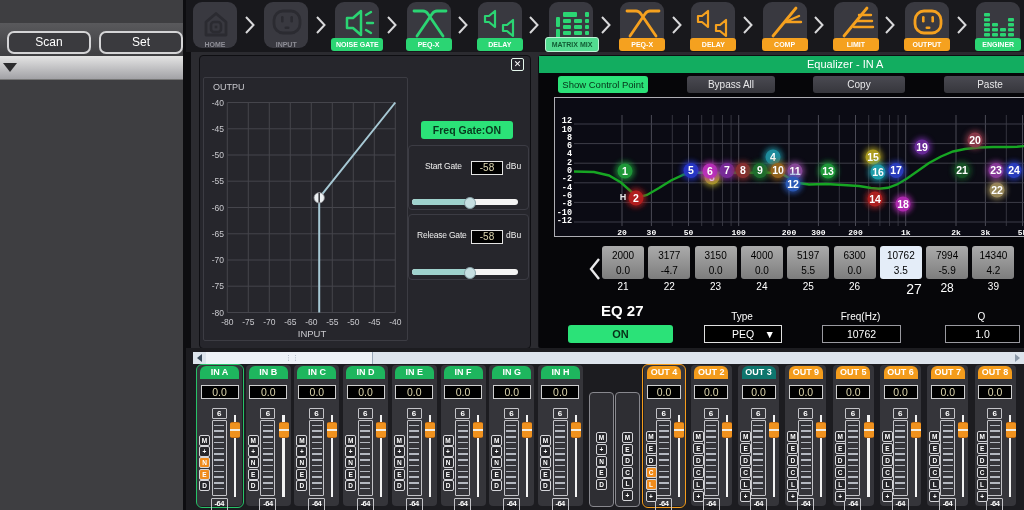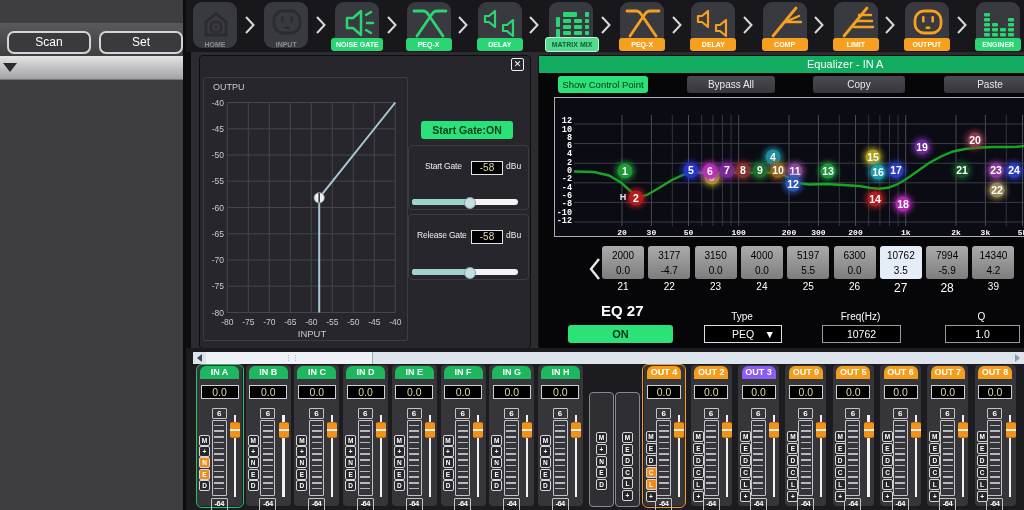--- a/index.html
+++ b/index.html
@@ -210,21 +210,21 @@
 <div class="abs" style="left:17.3px;top:260.5px;width:20px;color:#c9c9ce;font-size:8.5px;text-align:center;">-80</div>
 <div class="abs" style="left:38.3px;top:260.5px;width:20px;color:#c9c9ce;font-size:8.5px;text-align:center;">-75</div>
 <div class="abs" style="left:59.3px;top:260.5px;width:20px;color:#c9c9ce;font-size:8.5px;text-align:center;">-70</div>
 <div class="abs" style="left:80.3px;top:260.5px;width:20px;color:#c9c9ce;font-size:8.5px;text-align:center;">-65</div>
 <div class="abs" style="left:101.3px;top:260.5px;width:20px;color:#c9c9ce;font-size:8.5px;text-align:center;">-60</div>
 <div class="abs" style="left:122.3px;top:260.5px;width:20px;color:#c9c9ce;font-size:8.5px;text-align:center;">-55</div>
 <div class="abs" style="left:143.3px;top:260.5px;width:20px;color:#c9c9ce;font-size:8.5px;text-align:center;">-50</div>
 <div class="abs" style="left:164.3px;top:260.5px;width:20px;color:#c9c9ce;font-size:8.5px;text-align:center;">-45</div>
 <div class="abs" style="left:185.3px;top:260.5px;width:20px;color:#c9c9ce;font-size:8.5px;text-align:center;">-40</div>
 <div class="abs" style="left:87px;top:271.5px;width:50px;color:#c9c9ce;font-size:9.5px;text-align:center;">INPUT</div>
-<div class="abs" style="left:221px;top:65px;width:92px;height:18px;background:#2be278;border-radius:3px;color:#063;font-size:10.5px;font-weight:bold;color:#073a1e;text-align:center;line-height:18px;">Start Gate:ON</div>
+<div class="abs" style="left:221px;top:65px;width:92px;height:18px;background:#2be278;border-radius:3px;color:#063;font-size:10.5px;font-weight:bold;color:#073a1e;text-align:center;line-height:18px;">Freq Gate:ON</div>
 <div class="abs" style="left:208px;top:89px;width:119px;height:63px;border:1px solid #3c3c44;border-radius:4px;"></div>
 <div class="abs" style="left:225px;top:105px;width:46px;color:#efefef;font-size:8.5px;letter-spacing:-0.2px;text-align:left;">Start Gate</div>
 <div class="vbox" style="left:271px;top:105px;width:30px;height:12px;font-size:10px;line-height:12px;border:1.5px solid #e4e4e4;color:#ddd6ae;">-58</div>
 <div class="abs" style="left:306px;top:105px;color:#efefef;font-size:8.5px;">dBu</div>
 <div class="abs" style="left:212px;top:143px;width:106px;height:5.5px;background:#f4f4f4;border-radius:3px;"></div>
 <div class="abs" style="left:212px;top:143px;width:58px;height:5.5px;background:#9fd2cd;border-radius:3px;"></div>
 <div class="abs" style="left:264px;top:140.5px;width:10px;height:10px;background:#c6dfe2;border:1px solid #8aa5ab;border-radius:50%;"></div>
 <div class="abs" style="left:208px;top:158px;width:119px;height:64px;border:1px solid #3c3c44;border-radius:4px;"></div>
 <div class="abs" style="left:217px;top:174px;width:54px;color:#efefef;font-size:8.5px;letter-spacing:-0.2px;text-align:left;">Release Gate</div>
 <div class="vbox" style="left:271px;top:174px;width:30px;height:12px;font-size:10px;line-height:12px;border:1.5px solid #e4e4e4;color:#ddd6ae;">-58</div>
@@ -382,21 +382,21 @@
 <div class="abs" style="left:109.3px;top:225px;width:42px;color:#fff;font-size:10px;text-align:center;">22</div>
 <div class="abs" style="left:155.6px;top:190px;width:42px;height:33px;background:linear-gradient(#ababab,#7d7d7d);border-radius:3px;color:#000;font-size:10px;text-align:center;line-height:15px;padding-top:2px;box-sizing:border-box;">3150<br>0.0</div>
 <div class="abs" style="left:155.6px;top:225px;width:42px;color:#fff;font-size:10px;text-align:center;">23</div>
 <div class="abs" style="left:201.9px;top:190px;width:42px;height:33px;background:linear-gradient(#ababab,#7d7d7d);border-radius:3px;color:#000;font-size:10px;text-align:center;line-height:15px;padding-top:2px;box-sizing:border-box;">4000<br>0.0</div>
 <div class="abs" style="left:201.9px;top:225px;width:42px;color:#fff;font-size:10px;text-align:center;">24</div>
 <div class="abs" style="left:248.2px;top:190px;width:42px;height:33px;background:linear-gradient(#ababab,#7d7d7d);border-radius:3px;color:#000;font-size:10px;text-align:center;line-height:15px;padding-top:2px;box-sizing:border-box;">5197<br>5.5</div>
 <div class="abs" style="left:248.2px;top:225px;width:42px;color:#fff;font-size:10px;text-align:center;">25</div>
 <div class="abs" style="left:294.5px;top:190px;width:42px;height:33px;background:linear-gradient(#ababab,#7d7d7d);border-radius:3px;color:#000;font-size:10px;text-align:center;line-height:15px;padding-top:2px;box-sizing:border-box;">6300<br>0.0</div>
 <div class="abs" style="left:294.5px;top:225px;width:42px;color:#fff;font-size:10px;text-align:center;">26</div>
 <div class="abs" style="left:340.8px;top:190px;width:42px;height:33px;background:#e4edf8;border-radius:3px;color:#000;font-size:10px;text-align:center;line-height:15px;padding-top:2px;box-sizing:border-box;">10762<br>3.5</div>
-<div class="abs" style="left:340.8px;top:225px;width:42px;color:#fff;font-size:12px;text-align:center;">27</div>
+<div class="abs" style="left:340.8px;top:225px;width:42px;color:#fff;font-size:14px;text-align:right;">27</div>
 <div class="abs" style="left:387.1px;top:190px;width:42px;height:33px;background:linear-gradient(#ababab,#7d7d7d);border-radius:3px;color:#000;font-size:10px;text-align:center;line-height:15px;padding-top:2px;box-sizing:border-box;">7994<br>-5.9</div>
 <div class="abs" style="left:387.1px;top:225px;width:42px;color:#fff;font-size:12px;text-align:center;">28</div>
 <div class="abs" style="left:433.4px;top:190px;width:42px;height:33px;background:linear-gradient(#ababab,#7d7d7d);border-radius:3px;color:#000;font-size:10px;text-align:center;line-height:15px;padding-top:2px;box-sizing:border-box;">14340<br>4.2</div>
 <div class="abs" style="left:433.4px;top:225px;width:42px;color:#fff;font-size:10px;text-align:center;">39</div>
 <div class="abs" style="left:62px;top:246px;color:#fff;font-size:15px;font-weight:bold;">EQ 27</div>
 <div class="abs" style="left:29px;top:269px;width:105px;height:18px;background:#2be278;border-radius:3px;color:#063018;font-size:11px;font-weight:bold;text-align:center;line-height:18px;">ON</div>
 <div class="abs" style="left:165px;top:255px;width:76px;color:#fff;font-size:10px;text-align:center;">Type</div>
 <div class="abs" style="left:165px;top:269px;width:76px;height:16px;background:#000;border:1px solid #e0e0e0;color:#fff;font-size:10.5px;text-align:center;line-height:16px;">PEQ<span style="position:absolute;right:6px;top:0;">▼</span></div>
 <div class="abs" style="left:283px;top:255px;width:77px;color:#fff;font-size:10px;text-align:center;">Freq(Hz)</div>
 <div class="abs" style="left:283px;top:269px;width:77px;height:16px;background:#000;border:1px solid #9a9aa0;color:#fff;font-size:10.5px;text-align:center;line-height:16px;">10762</div>
@@ -685,21 +685,21 @@
     <div class="abs" style="left:516.5px;top:149.5px;width:15px;height:11px;border:1px solid #c4c4c8;border-radius:1px;color:#fff;font-size:7.5px;font-weight:bold;text-align:center;line-height:10px;letter-spacing:-0.5px;">-64</div>
     <div class="abs" style="left:539.5px;top:67px;width:2.2px;height:82px;background:#f2f2f2;"></div>
     <div class="abs" style="left:535.7px;top:74px;width:10px;height:15.5px;border-radius:2px;background:linear-gradient(#c86f10 0 8%,#f0921e 8% 42%,#f3ede0 42% 55%,#f0921e 55% 92%,#c86f10 92% 100%);"></div>
     <div class="btnlet" style="left:506.8px;top:82.8px;">M</div>
     <div class="btnlet" style="left:506.8px;top:94.8px;">E</div>
     <div class="btnlet" style="left:506.8px;top:106.9px;">D</div>
     <div class="btnlet" style="left:506.8px;top:119.0px;">C</div>
     <div class="btnlet" style="left:506.8px;top:131.0px;">L</div>
     <div class="btnlet" style="left:506.8px;top:143.1px;">+</div>
 <div class="abs" style="left:552.1px;top:17px;width:41px;height:141px;background:#35353a;border-radius:4px;"></div>
-    <div class="abs" style="left:555.6px;top:18px;width:34px;height:13px;background:#8b5cf6;border-radius:6px 6px 0 0;color:#fff;font-size:9px;font-weight:bold;text-align:center;line-height:13px;">OUT 3</div>
+    <div class="abs" style="left:555.6px;top:18px;width:34px;height:13px;background:#0f766e;border-radius:6px 6px 0 0;color:#fff;font-size:9px;font-weight:bold;text-align:center;line-height:13px;">OUT 3</div>
     <div class="vbox" style="left:555.6px;top:37px;width:32px;height:12px;font-size:10.5px;line-height:12px;border:1px solid #cfcfcf;color:#ddd6ae;">0.0</div>
     <div class="abs" style="left:564.8px;top:59.5px;width:13px;height:9.5px;border:1px solid #c4c4c8;border-radius:1px;color:#fff;font-size:8px;font-weight:bold;text-align:center;line-height:9.5px;">6</div>
     <div class="abs" style="left:564.8px;top:72px;width:13px;height:74px;border:1px solid #c4c4c8;border-radius:1px;">
       <div class="abs" style="left:1.5px;top:3.5px;width:10px;height:1.6px;background:#b4b8c0;"></div>
       <div class="abs" style="left:1.5px;top:9.2px;width:10px;height:1.6px;background:#b4b8c0;"></div>
       <div class="abs" style="left:1.5px;top:15.0px;width:10px;height:1.6px;background:#b4b8c0;"></div>
       <div class="abs" style="left:1.5px;top:20.8px;width:10px;height:1.6px;background:#b4b8c0;"></div>
       <div class="abs" style="left:1.5px;top:26.5px;width:10px;height:1.6px;background:#b4b8c0;"></div>
       <div class="abs" style="left:1.5px;top:32.2px;width:10px;height:1.6px;background:#b4b8c0;"></div>
       <div class="abs" style="left:1.5px;top:38.0px;width:10px;height:1.6px;background:#b4b8c0;"></div>

